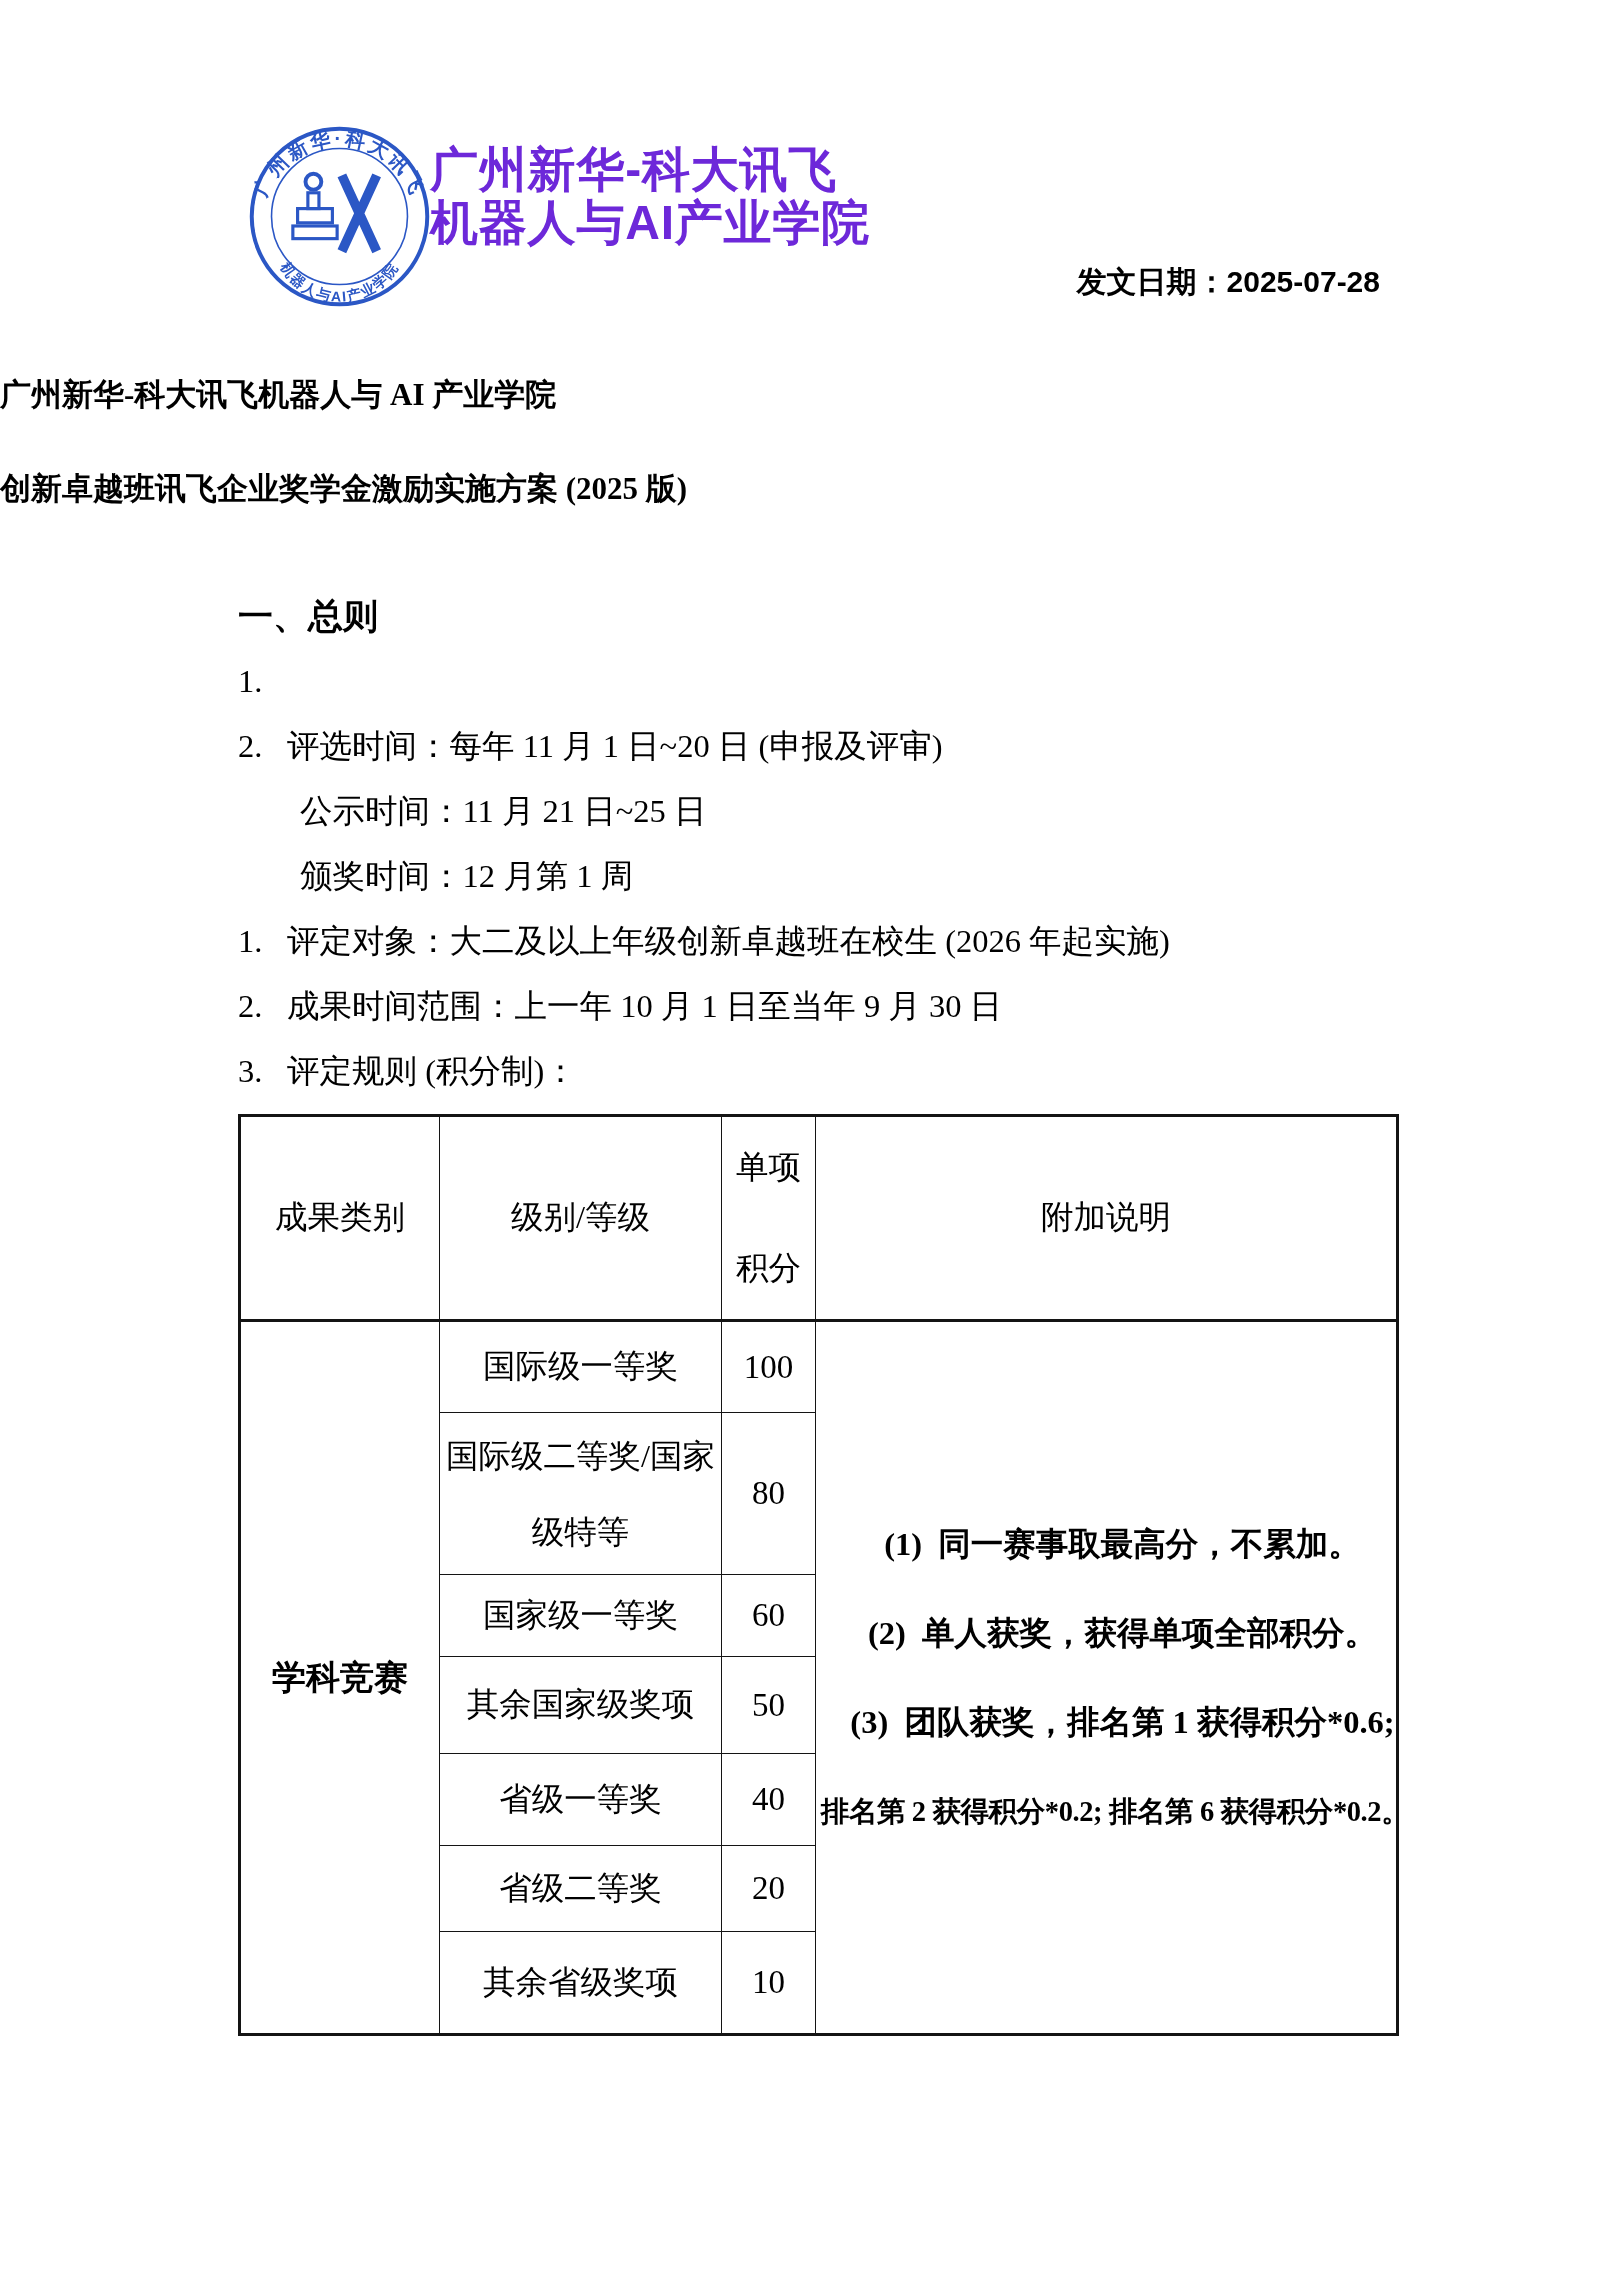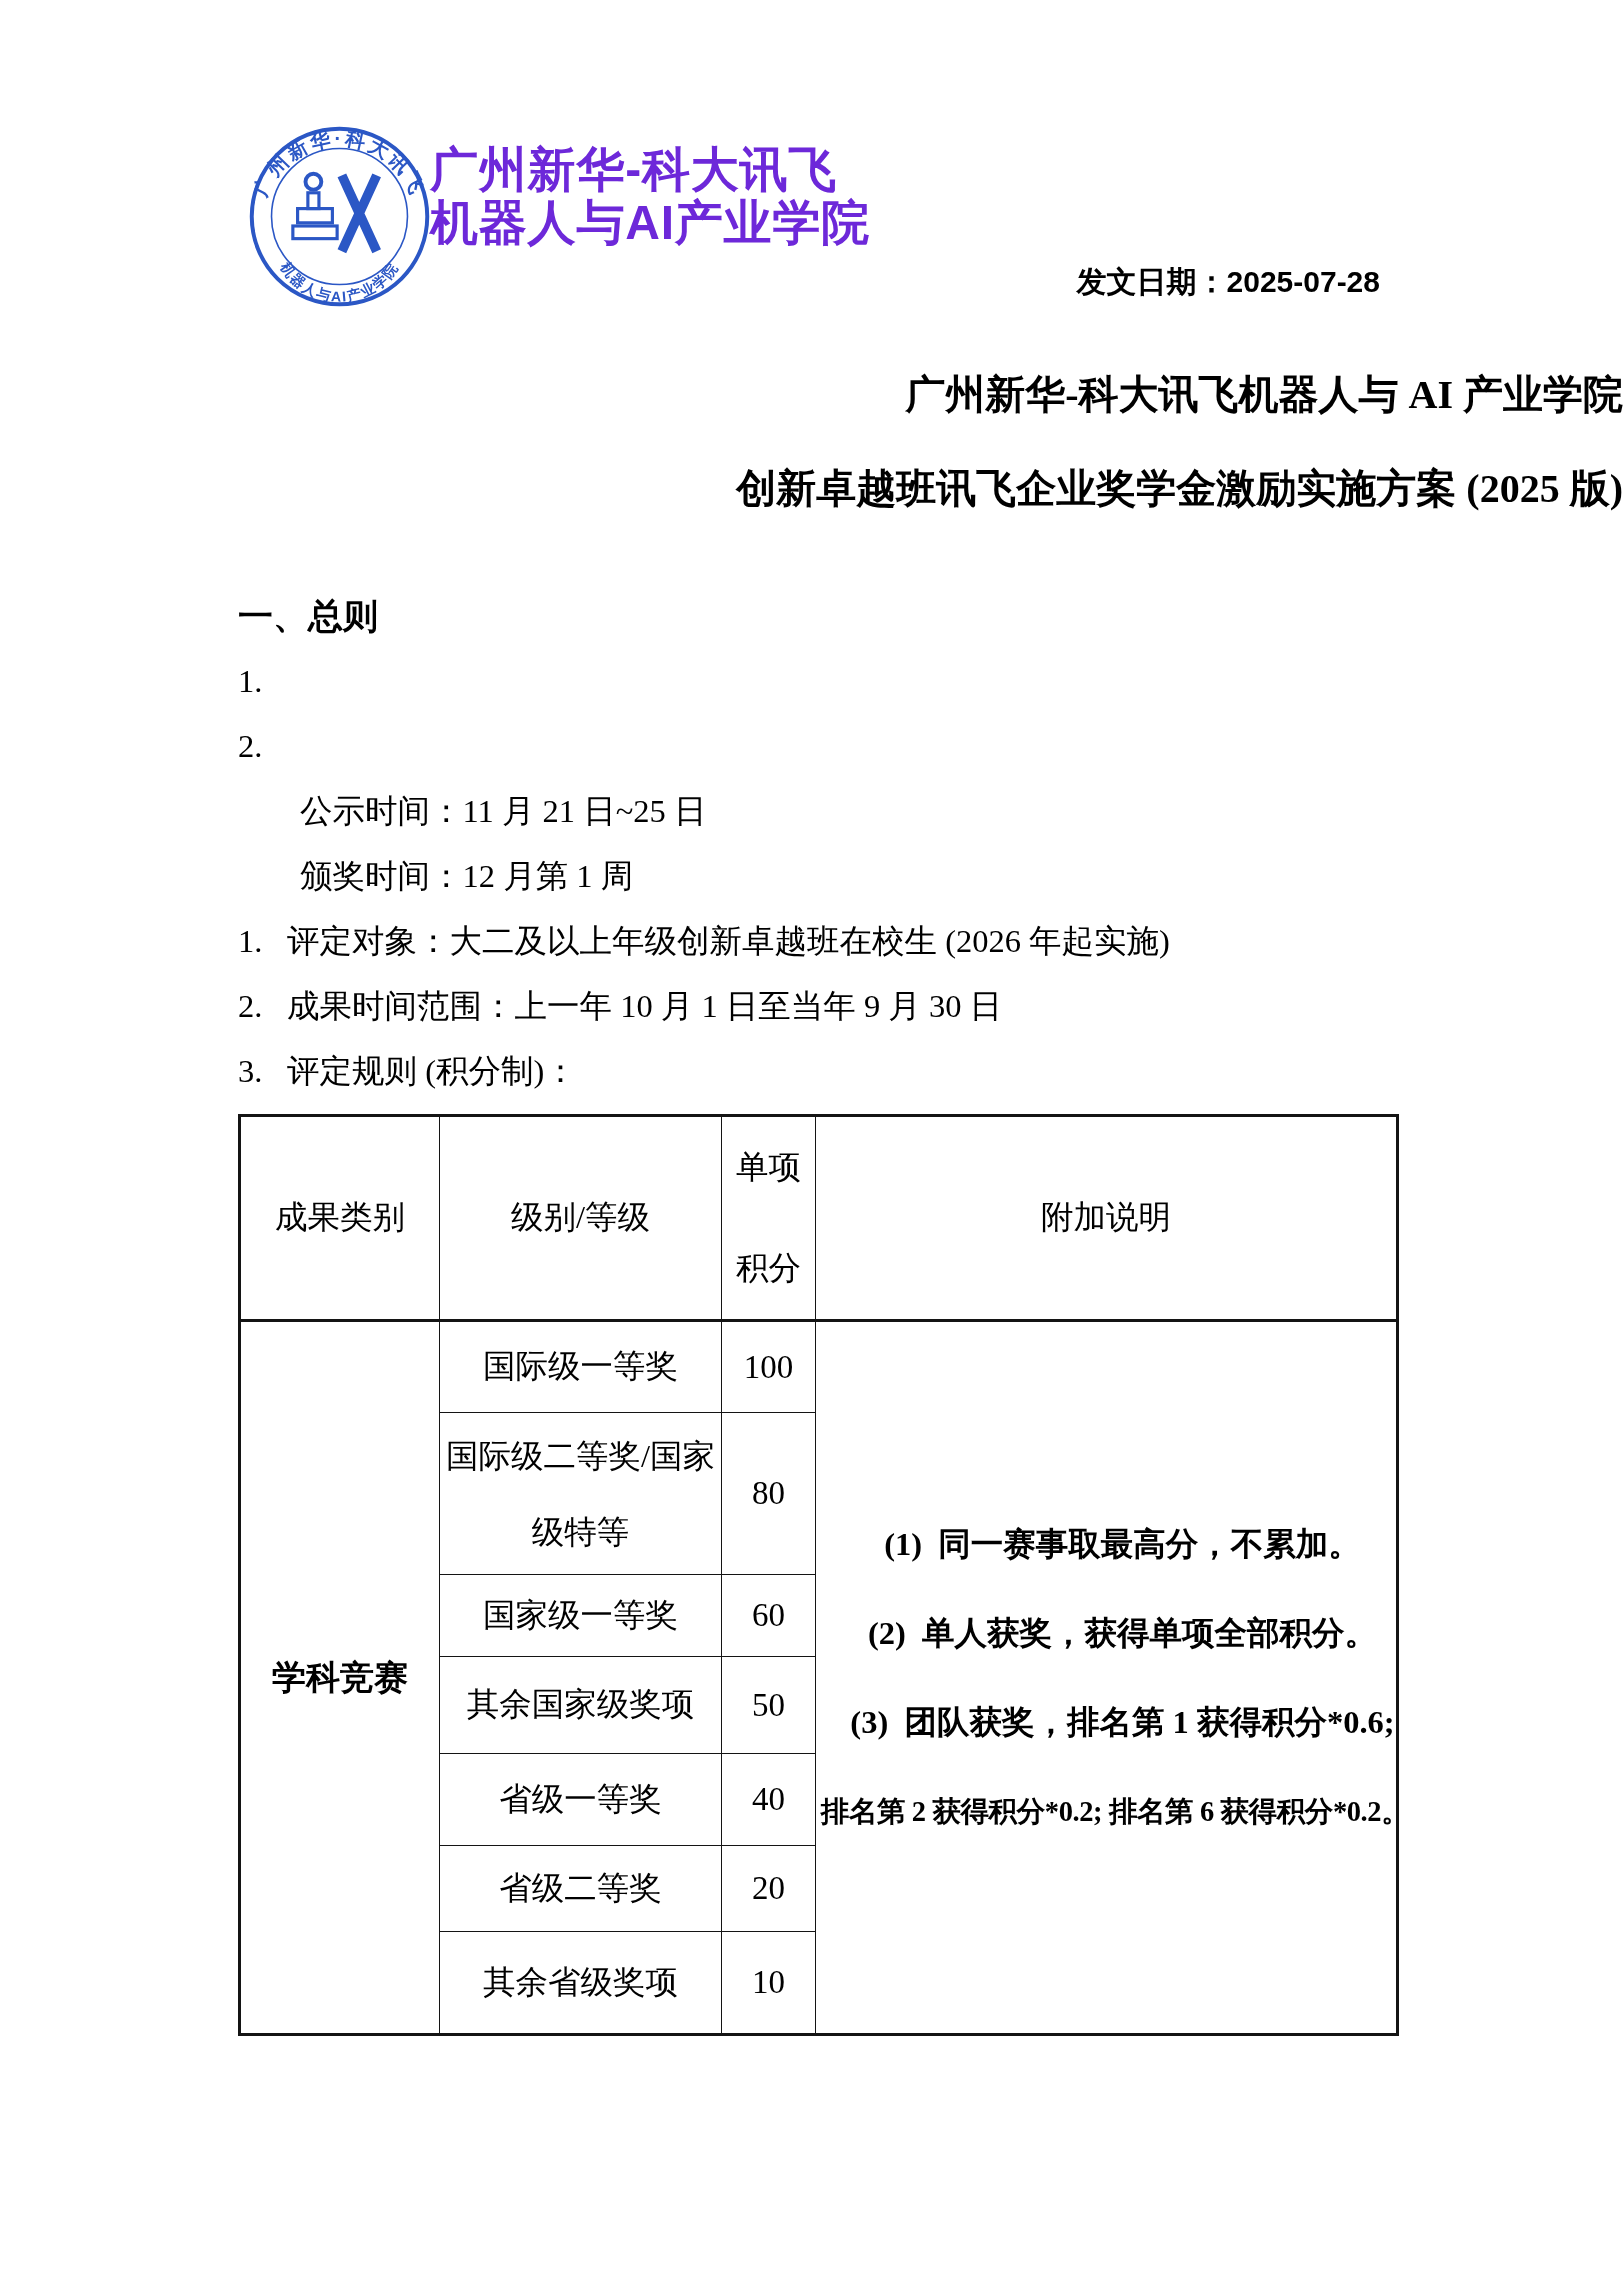--- a/index.html
+++ b/index.html
@@ -19,21 +19,21 @@
     font-weight:bold;font-size:48px;line-height:53px;
     color:#6d28d9;letter-spacing:0.8px;white-space:nowrap;
   }
   .issue-date{
     position:absolute;right:243px;top:262px;
     font-family:"Liberation Sans","DejaVu Sans",sans-serif;
     font-weight:bold;font-size:30px;color:#000;white-space:nowrap;
   }
   
   .doc-title{
-    text-align:right;font-weight:bold;font-size:40px;line-height:48px;
+    text-align:left;font-weight:bold;font-size:31px;line-height:48px;
     white-space:nowrap;
   }
   .doc-title.t1{margin-top:38px;}
   .doc-title.t2{margin-top:46px;}
   
   .content{margin:71px 228px 0 238px;}
   .line{height:65px;display:flex;align-items:center;font-size:32.5px;white-space:nowrap;}
   .line .num{flex:none;width:49px;}
   .line.heading{font-weight:bold;font-size:35px;}
   .line.cont .txt{margin-left:62px;}
@@ -105,20 +105,21 @@
 
   <div class="content">
 
     <div class="line heading">一、总则</div>
 
     <div class="line">
       <span class="num">1.</span>
     </div>
     <div class="line">
       <span class="num">2.</span>
+      <span class="txt">评选时间：每年 11 月 1 日~20 日 (申报及评审)</span>
     </div>
     <div class="line cont">
       <span class="txt">公示时间：11 月 21 日~25 日</span>
     </div>
     <div class="line cont">
       <span class="txt">颁奖时间：12 月第 1 周</span>
     </div>
 
 
     <div class="line">

